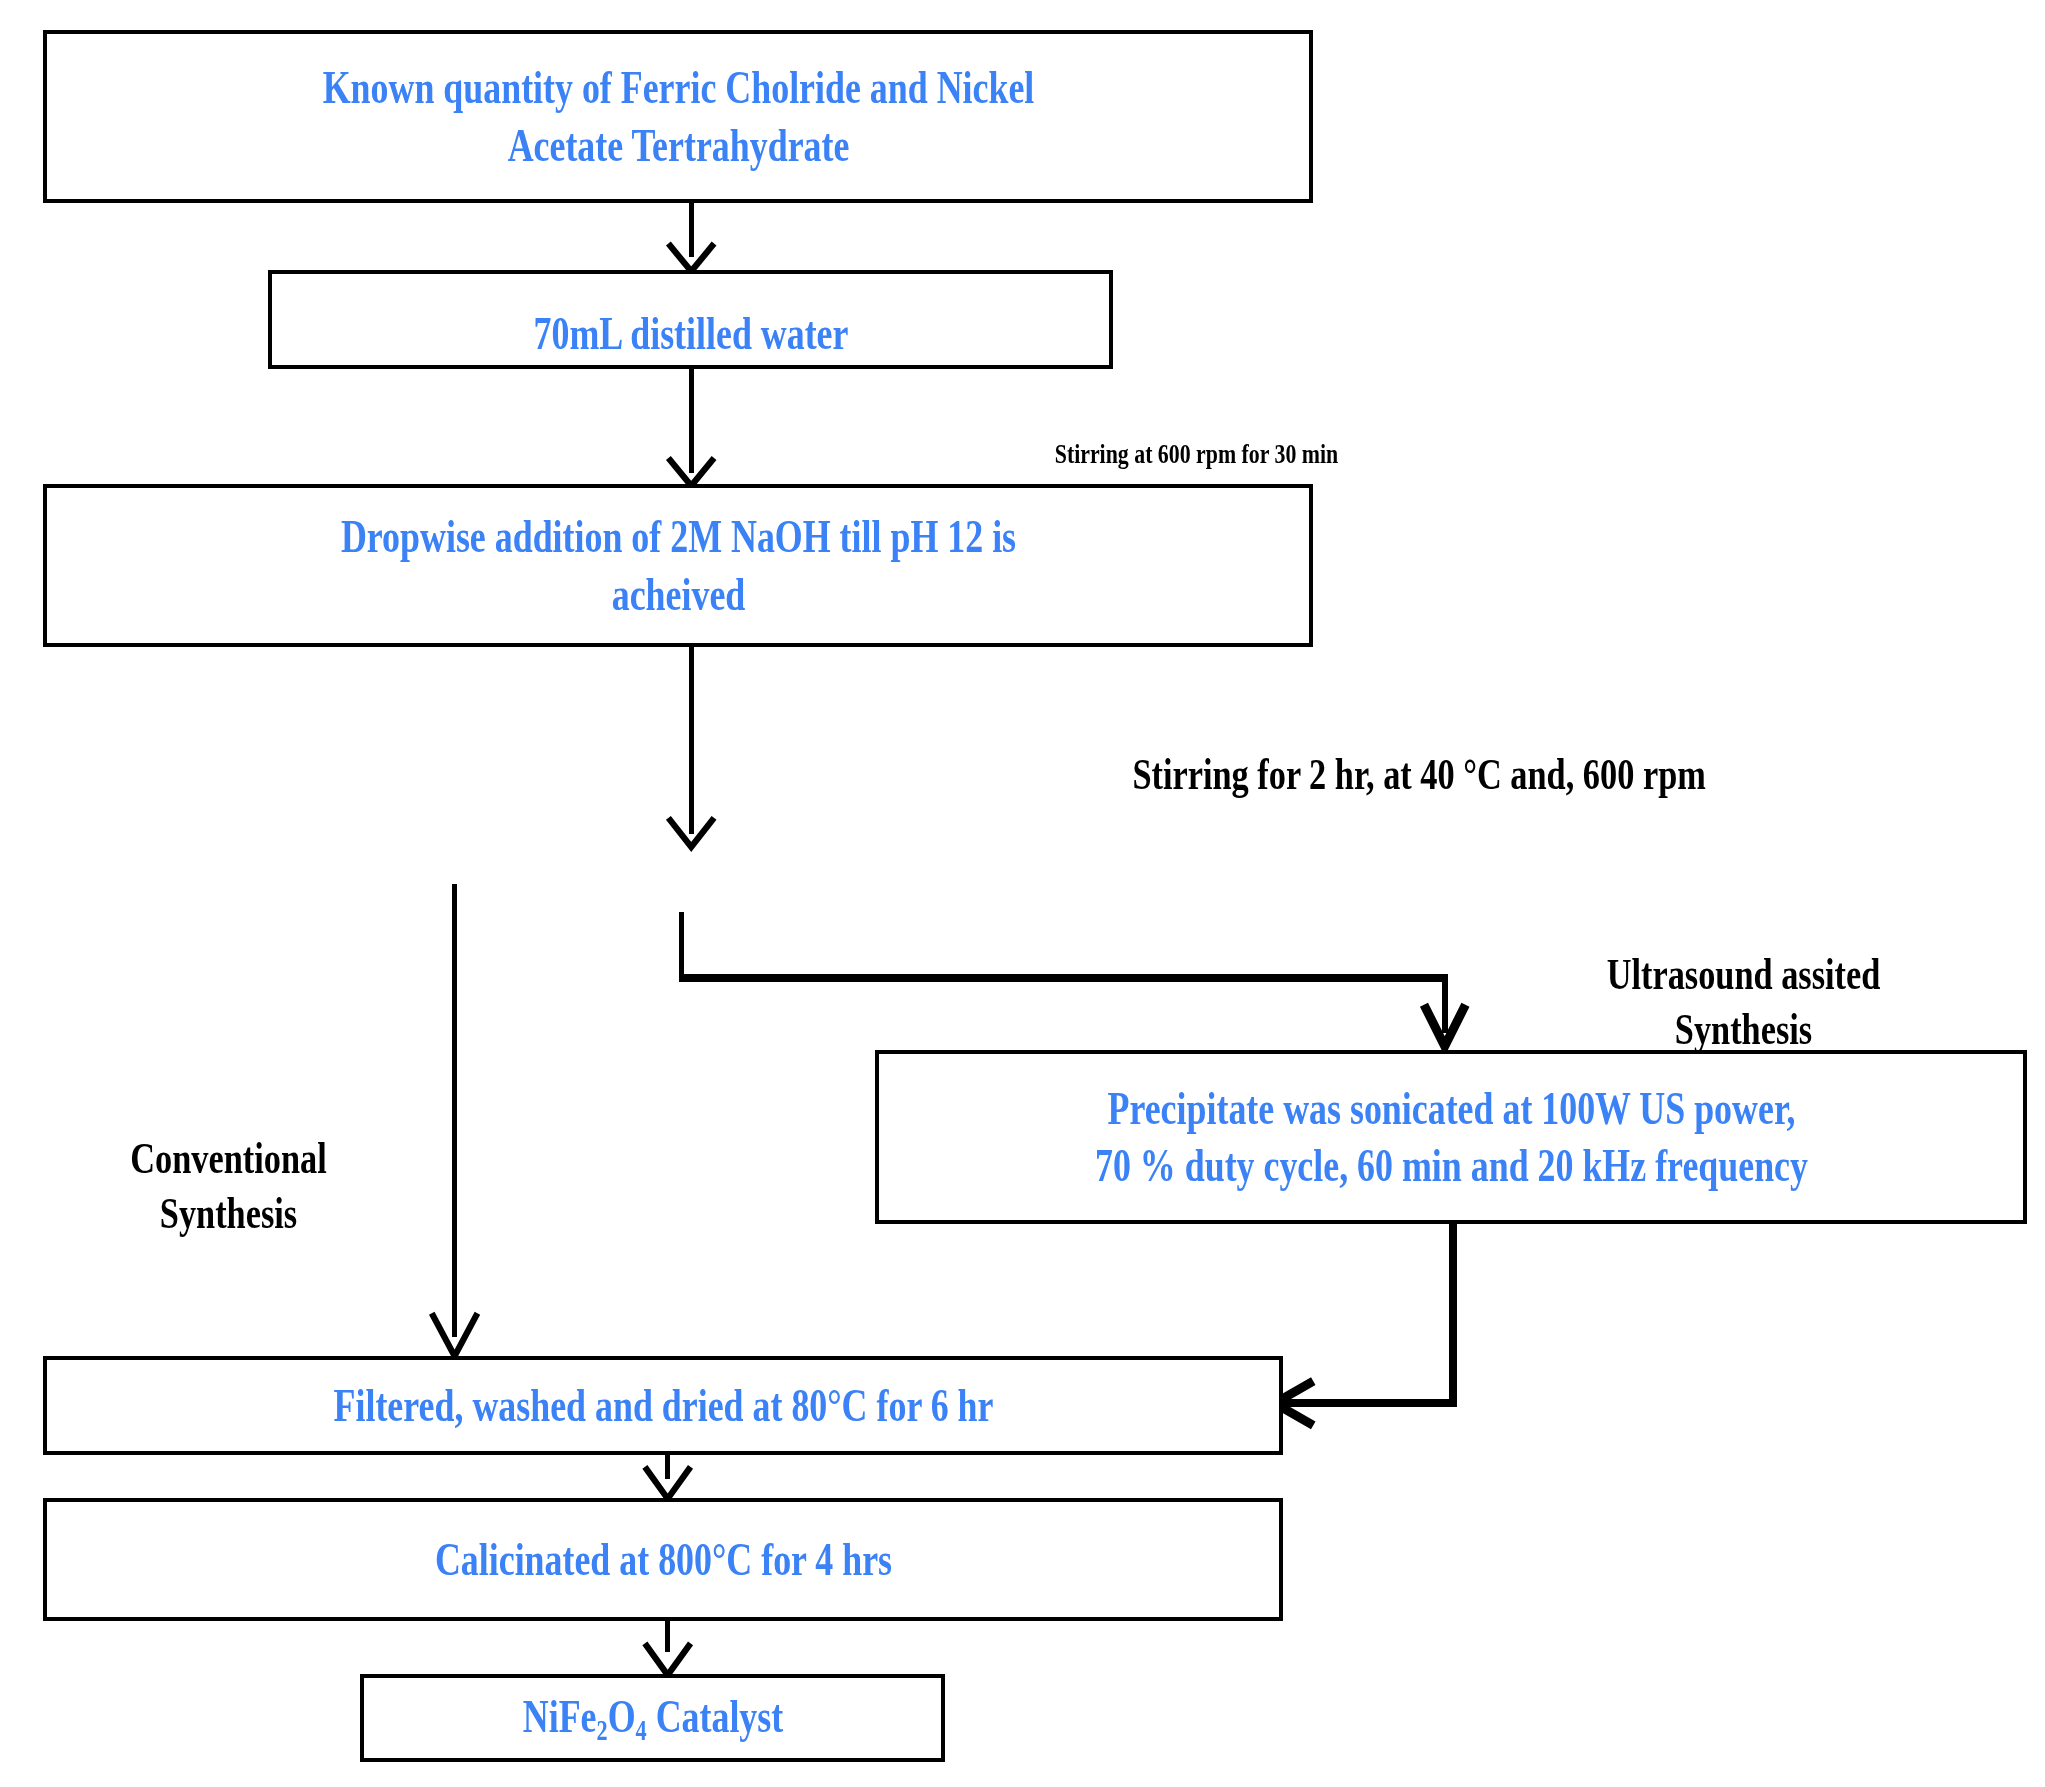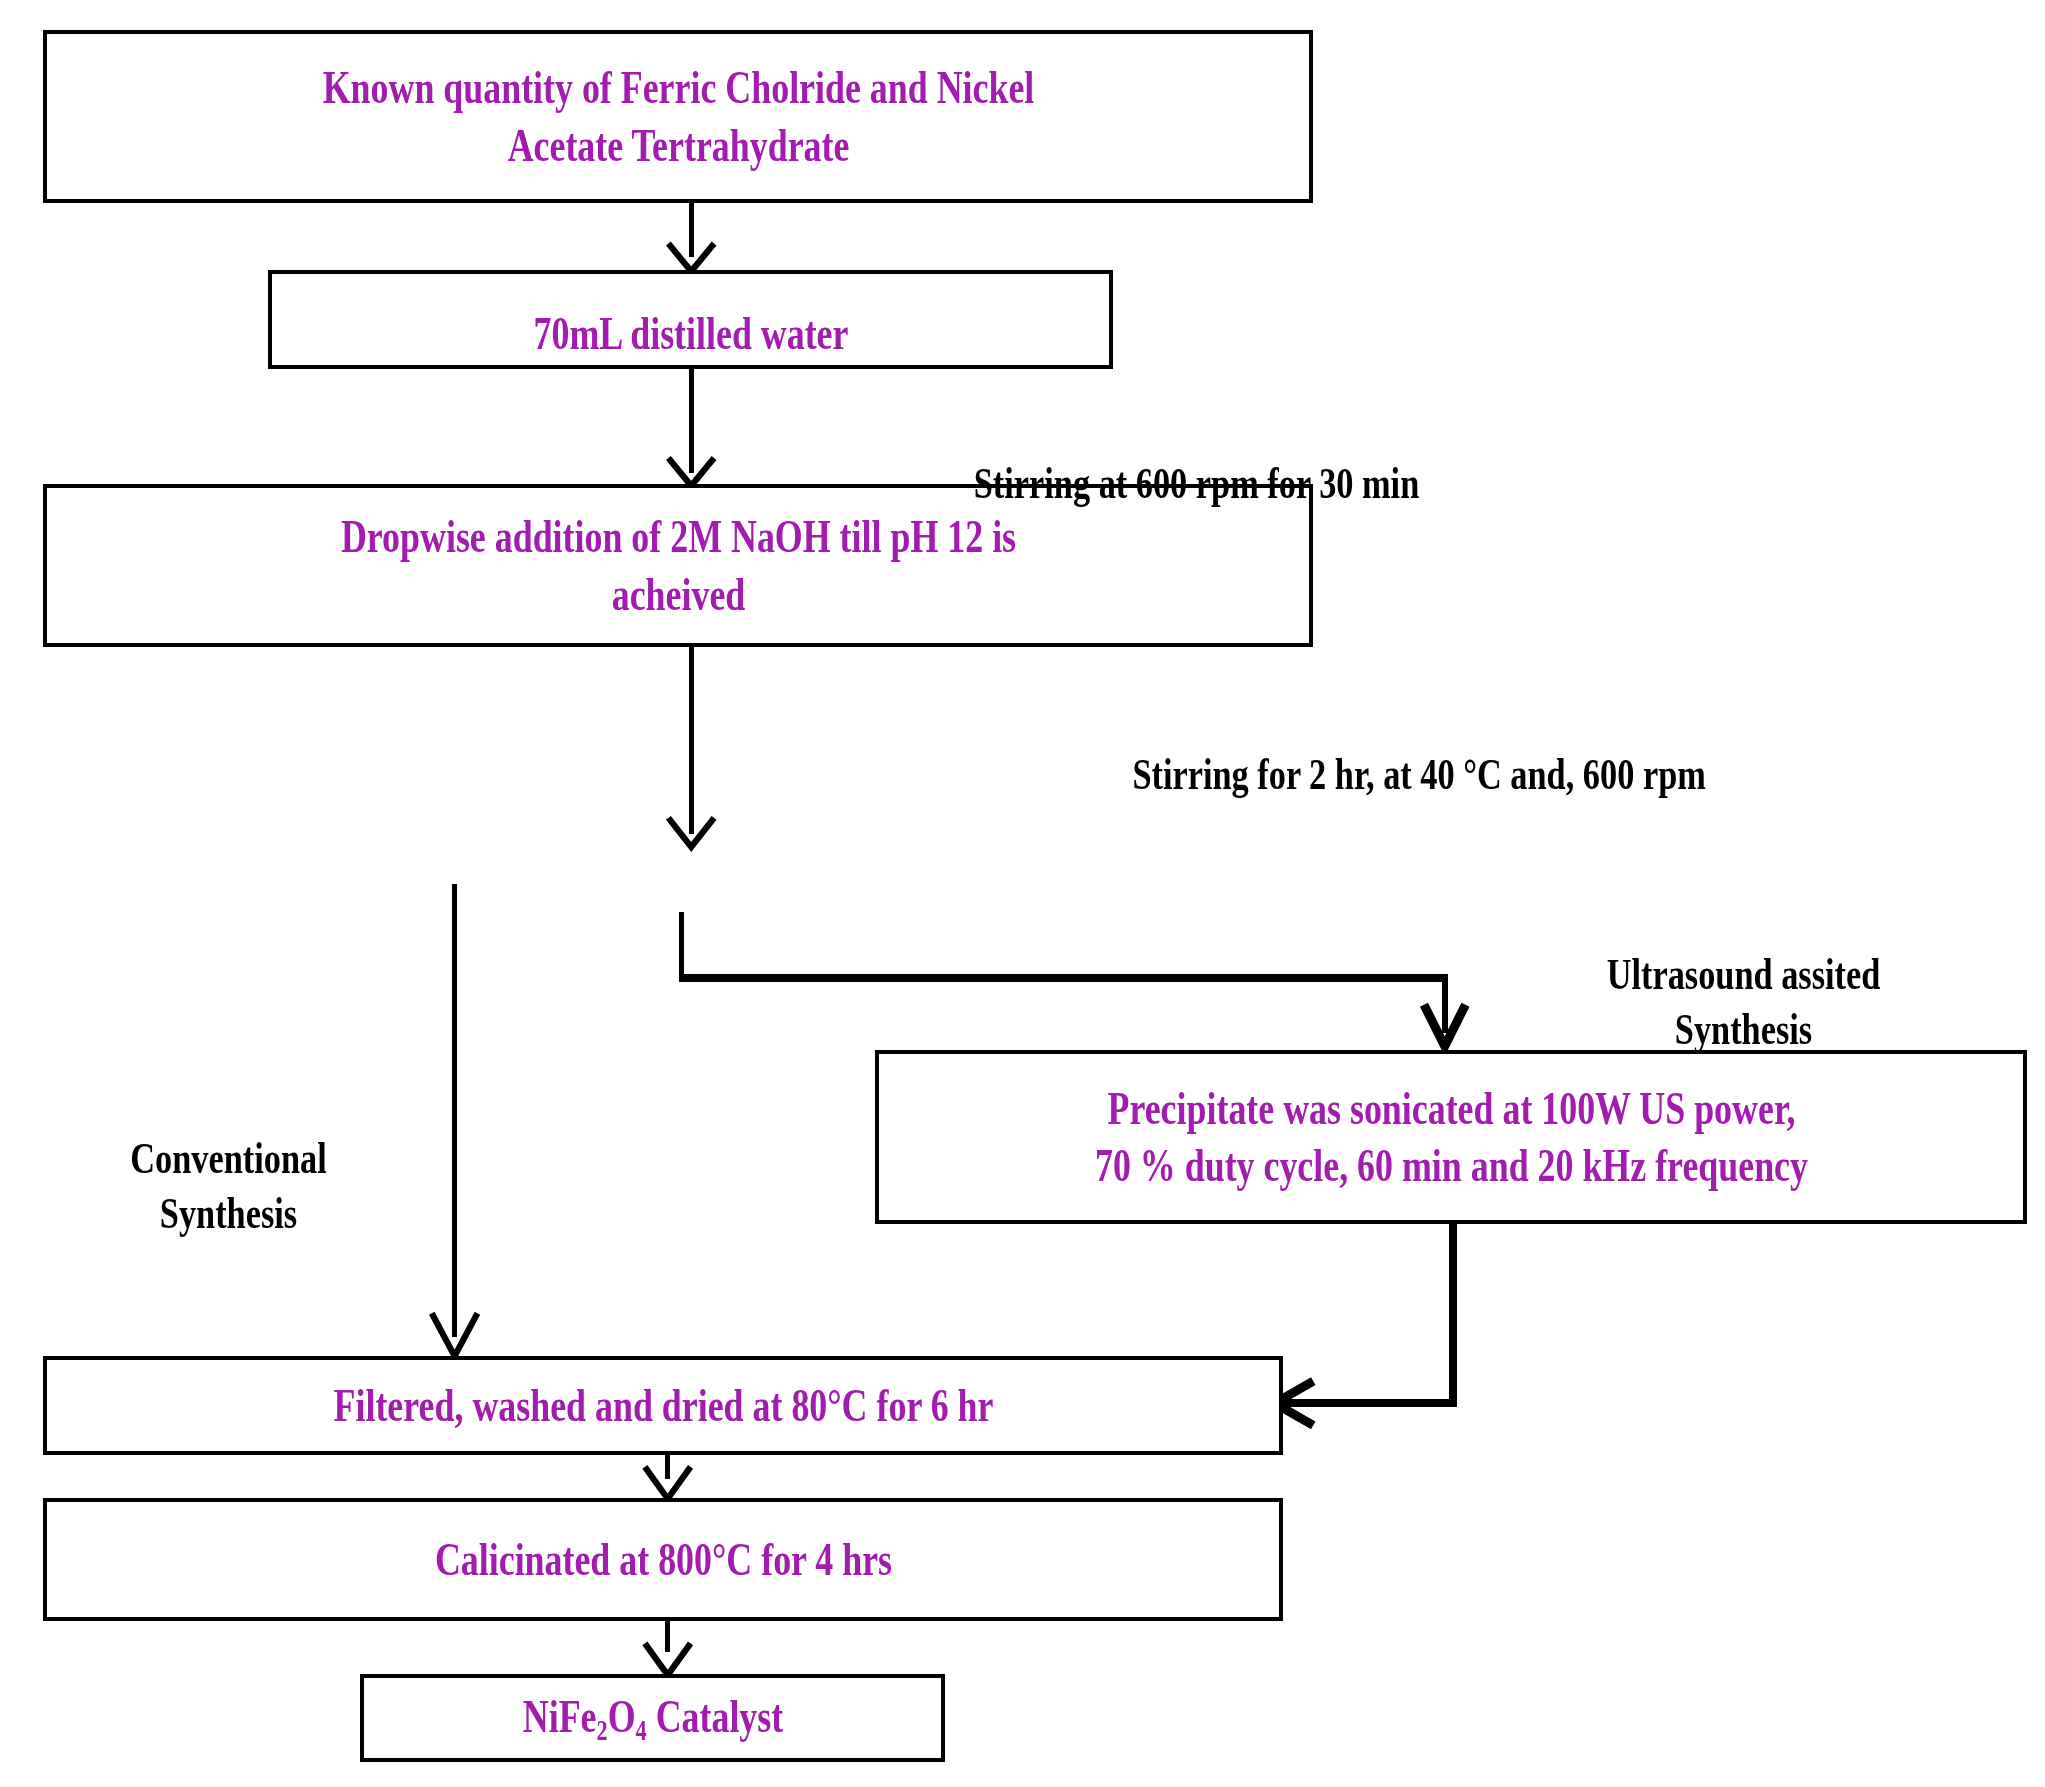--- a/index.html
+++ b/index.html
@@ -14,21 +14,21 @@
   .box{
     position:absolute;
     box-sizing:border-box;
     border:4.2px solid #000000;
     background:#ffffff;
     display:flex;
     align-items:center;
     justify-content:center;
     text-align:center;
     font-weight:bold;
-    color:#a21caf;
+    color:#3b82f6;
     line-height:1.25;
     padding:2.8px 12.5px;
   }
   .box .txt{
     display:block;
     width:100%;
     transform:scaleX(0.78);
     transform-origin:center center;
     white-space:pre-line;
   }
@@ -126,21 +126,21 @@
   </div>
 
   <div class="box" style="left:43px;top:1498px;width:1240px;height:123px;font-size:46px;">
     <span class="txt">Calicinated at 800°C for 4 hrs</span>
   </div>
 
   <div class="box" style="left:360px;top:1674px;width:585px;height:88px;font-size:46px;">
     <span class="txt">NiFe<sub>2</sub>O<sub>4</sub> Catalyst</span>
   </div>
 
-  <div class="freelabel" style="left:816px;top:401px;width:761px;font-size:44px;">
+  <div class="freelabel" style="left:816px;top:401px;width:761px;font-size:28px;">
     <span class="txt">Stirring at 600 rpm for 30 min</span>
   </div>
 
   <div class="freelabel" style="left:782px;top:692px;width:1038px;font-size:44px;text-align:right;">
     <span class="txt">Stirring for 2 hr, at 40 °C and, 600 rpm</span>
   </div>
 
   <div class="freelabel" style="left:1467px;top:892px;width:553px;font-size:44px;">
     <span class="txt">Ultrasound assited
 Synthesis</span>

